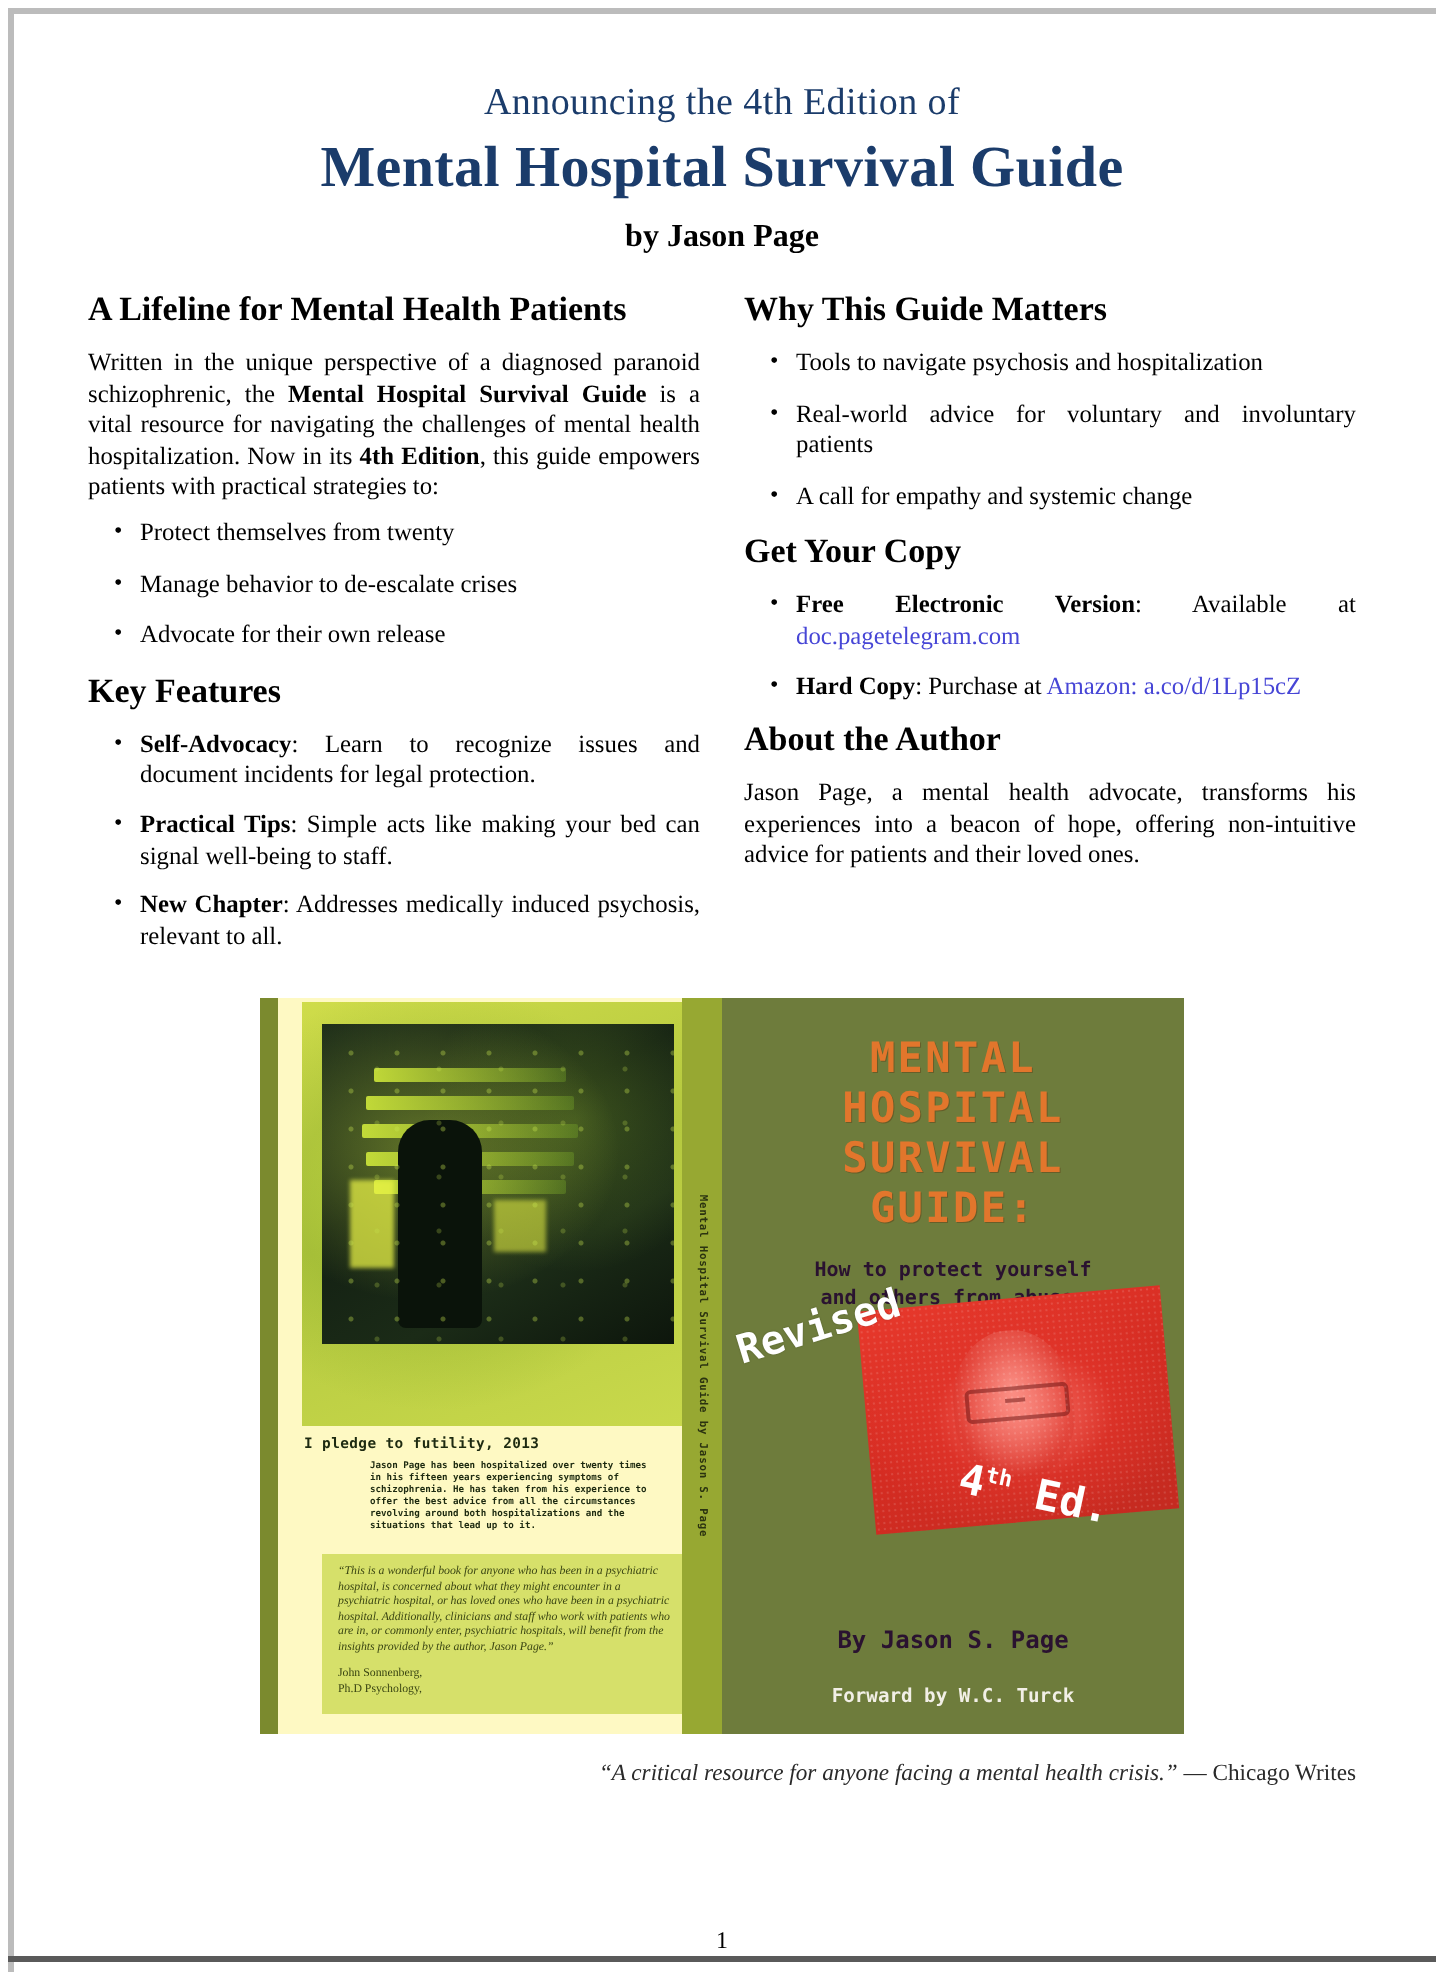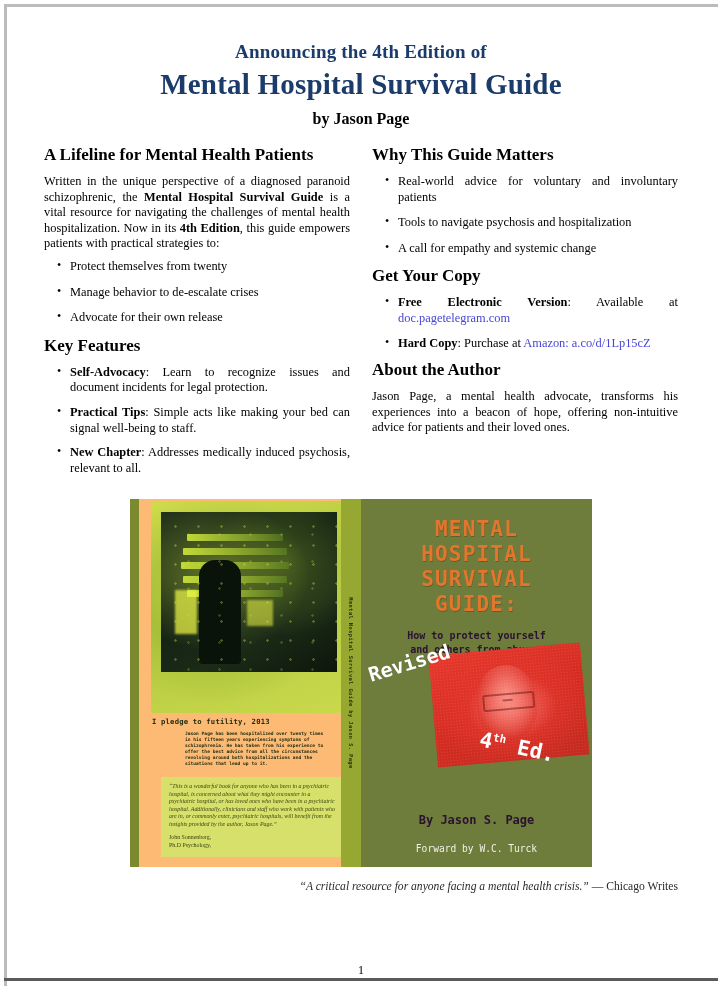--- a/index.html
+++ b/index.html
@@ -37,21 +37,21 @@
     position: absolute;
     left: 44px;
     top: 40px;
     width: 634px;
   }
 
   
   .title-block { text-align: center; }
   .announce {
     color: #1b3c6b;
-    font-weight: bold;
+    font-weight: normal;
     font-size: 19px;
     line-height: 24px;
     letter-spacing: .2px;
   }
   .main-title {
     color: #1b3c6b;
     font-weight: bold;
     font-size: 29px;
     line-height: 34px;
     margin-top: 3px;
@@ -136,21 +136,21 @@
   .back-edge {
     position: absolute;
     left: 0; top: 0;
     width: 9px; height: 100%;
     background: #7b8a2e;
   }
   .back-inner {
     position: absolute;
     left: 9px; top: 0;
     right: 20px; bottom: 0;
-    background: #fdba74;
+    background: #fef9c3;
   }
   .photo-panel {
     position: absolute;
     left: 12px; top: 2px;
     width: 196px; height: 212px;
     background:
       radial-gradient(ellipse at 34% 46%, rgba(190,220,60,.55) 0%, rgba(120,160,35,.25) 38%, rgba(0,0,0,0) 66%),
       linear-gradient(160deg, #cfdc4a 0%, #b5c93f 45%, #c9d94c 100%);
   }
   .photo-dark {
@@ -372,21 +372,21 @@
     font-weight: bold;
     font-size: 12px;
     color: #2a1230;
   }
   .fc-forward {
     position: absolute;
     left: 0; right: 0;
     top: 344px;
     text-align: center;
     font-family: "DejaVu Sans Mono", monospace;
-    font-weight: normal;
+    font-weight: bold;
     font-size: 9.6px;
     color: #f2efe6;
   }
 
   
   .caption {
     margin-top: 13px;
     text-align: right;
     font-size: 11.6px;
     color: #2a2a2a;
@@ -435,22 +435,22 @@
         <li><b>Practical Tips</b><span>: Simple acts like making your bed can signal well-being to staff.</span></li>
         <li><b>New Chapter</b><span>: Addresses medically induced psychosis, relevant to all.</span></li>
       </ul>
     </div>
 
     <div class="col">
 
       <h2 class="sec">Why This Guide Matters</h2>
 
       <ul class="bul">
+        <li>Tools to navigate psychosis and hospitalization</li>
         <li>Real-world advice for voluntary and involuntary patients</li>
-        <li>Tools to navigate psychosis and hospitalization</li>
         <li>A call for empathy and systemic change</li>
       </ul>
 
       <h2 class="sec spaced">Get Your Copy</h2>
 
       <ul class="bul tight">
         <li><b>Free Electronic Version</b><span>: Available at </span><a class="link" href="#">doc.pagetelegram.com</a></li>
         <li><b>Hard Copy</b><span>: Purchase at </span><a class="link" href="#">Amazon:</a> <a class="link" href="#">a.co/d/1Lp15cZ</a></li>
       </ul>
 

